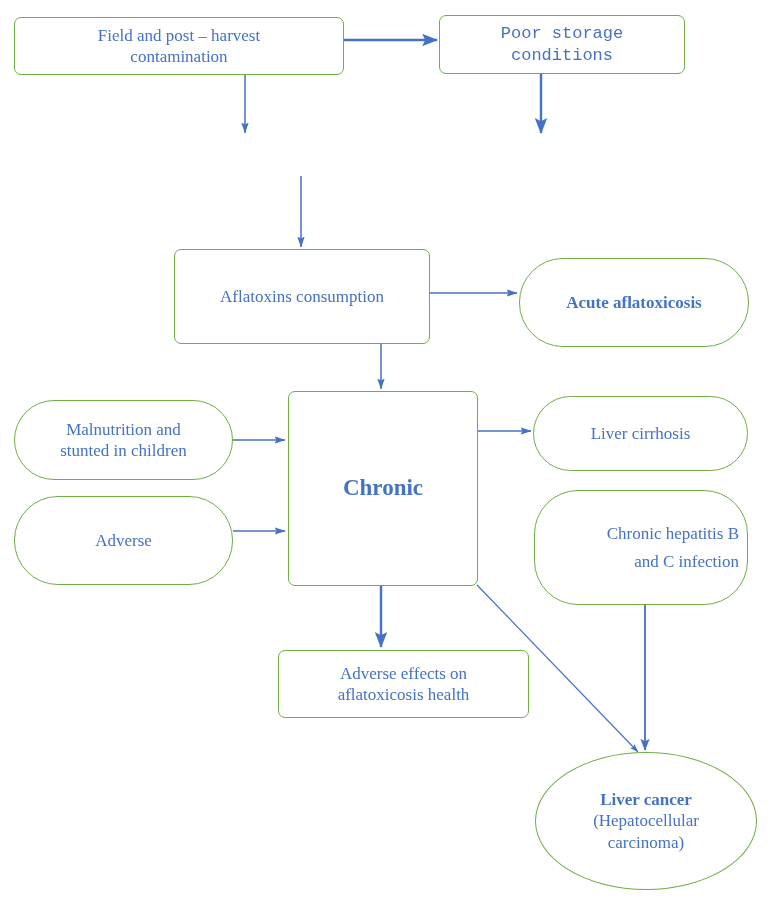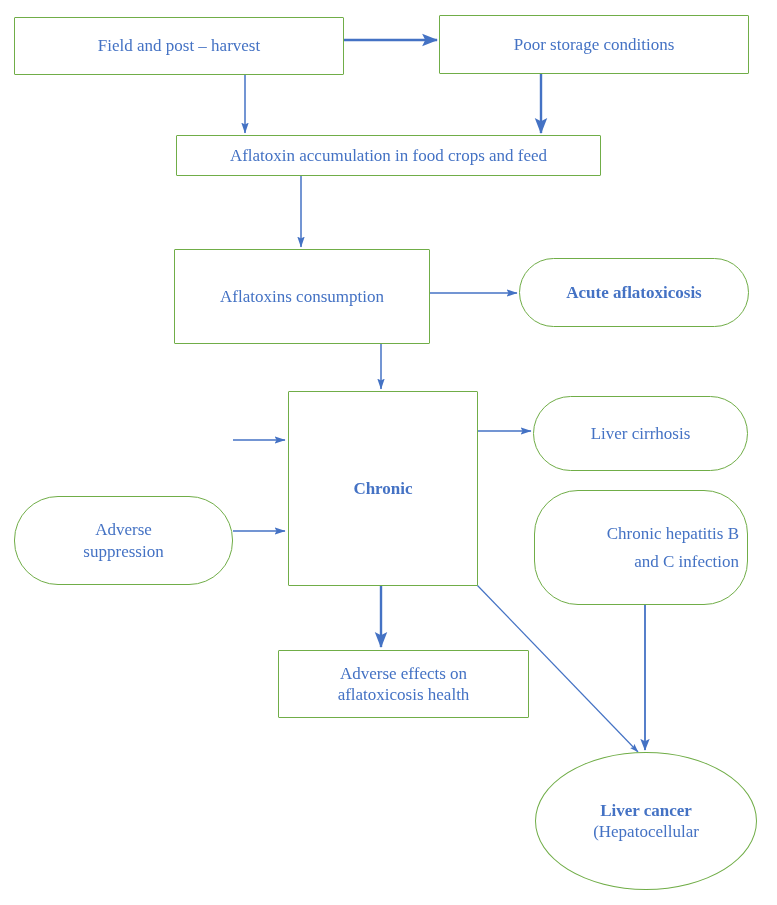--- a/index.html
+++ b/index.html
@@ -33,21 +33,21 @@
     justify-content: center;
     text-align: center;
     border: 1.6px solid #70AD47;
     background: #ffffff;
     color: #4472C4;
     font-size: 17px;
     line-height: 1.25;
     padding: 2px 8px;
     z-index: 2;
   }
-  .node.rect      { border-radius: 1px; }
+  .node.rect      { border-radius: 7px; }
   .node.pill      { border-radius: 44px; }
   .node.ellipse   { border-radius: 50%; }
   .node.bold      { font-weight: bold; }
   .node .line     { display: block; }
   .node .line.b   { font-weight: bold; }
   .node-text      { display: block; width: 100%; }
   .spaced .line   { margin: 6px 0; }
 </style>
 </head>
 <body>
@@ -85,58 +85,59 @@
     <line x1="381" y1="586" x2="381" y2="647" stroke="#4472C4" stroke-width="2.4" marker-end="url(#ah)"></line>
 
     <line x1="477" y1="585" x2="638" y2="752" stroke="#4472C4" stroke-width="1.2" marker-end="url(#ahthin)"></line>
 
     <line x1="645" y1="605" x2="645" y2="750" stroke="#4472C4" stroke-width="1.8" marker-end="url(#ah)"></line>
   </svg>
 
   <div class="node rect" style="left:14px; top:17px; width:330px; height:58px;">
     <span class="node-text">
       <span class="line">Field and post – harvest</span>
+      <span class="line">contamination</span>
     </span>
   </div>
 
-  <div class="node rect" style="left:439px; top:15px; width:310px; height:59px;">
+  <div class="node rect" style="left:439px; top:15px; width:246px; height:59px;font-family:Liberation Mono, monospace;">
     <span class="node-text">
       <span class="line">Poor storage conditions</span>
     </span>
   </div>
 
-  <div class="node rect" style="left:176px; top:135px; width:425px; height:41px;">
-    <span class="node-text">
-      <span class="line">Aflatoxin accumulation in food crops and feed</span>
-    </span>
-  </div>
 
   <div class="node rect" style="left:174px; top:249px; width:256px; height:95px;">
     <span class="node-text">
       <span class="line">Aflatoxins consumption</span>
     </span>
   </div>
 
-  <div class="node pill bold" style="left:519px; top:258px; width:230px; height:69px;">
+  <div class="node pill bold" style="left:519px; top:258px; width:230px; height:89px;">
     <span class="node-text">
       <span class="line">Acute aflatoxicosis</span>
     </span>
   </div>
 
-  <div class="node rect bold" style="left:288px; top:391px; width:190px; height:195px; font-size:17px;">
+  <div class="node rect bold" style="left:288px; top:391px; width:190px; height:195px; font-size:23px;">
     <span class="node-text">
       <span class="line">Chronic</span>
     </span>
   </div>
 
+  <div class="node pill" style="left:14px; top:400px; width:219px; height:80px;">
+    <span class="node-text">
+      <span class="line">Malnutrition and</span>
+      <span class="line">stunted in children</span>
+    </span>
+  </div>
 
   <div class="node pill" style="left:14px; top:496px; width:219px; height:89px;">
     <span class="node-text">
       <span class="line">Adverse</span>
-      <span class="line">suppression</span>
     </span>
   </div>
 
   <div class="node pill" style="left:533px; top:396px; width:215px; height:75px;">
     <span class="node-text">
       <span class="line">Liver cirrhosis</span>
     </span>
   </div>
 
   <div class="node pill spaced" style="left:534px; top:490px; width:214px; height:115px;text-align:right;">
@@ -150,16 +151,17 @@
     <span class="node-text">
       <span class="line">Adverse effects on</span>
       <span class="line">aflatoxicosis health</span>
     </span>
   </div>
 
   <div class="node ellipse" style="left:535px; top:752px; width:222px; height:138px;">
     <span class="node-text">
       <span class="line b">Liver cancer</span>
       <span class="line">(Hepatocellular</span>
+      <span class="line">carcinoma)</span>
     </span>
   </div>
 
 </div>
 
 </body></html>

